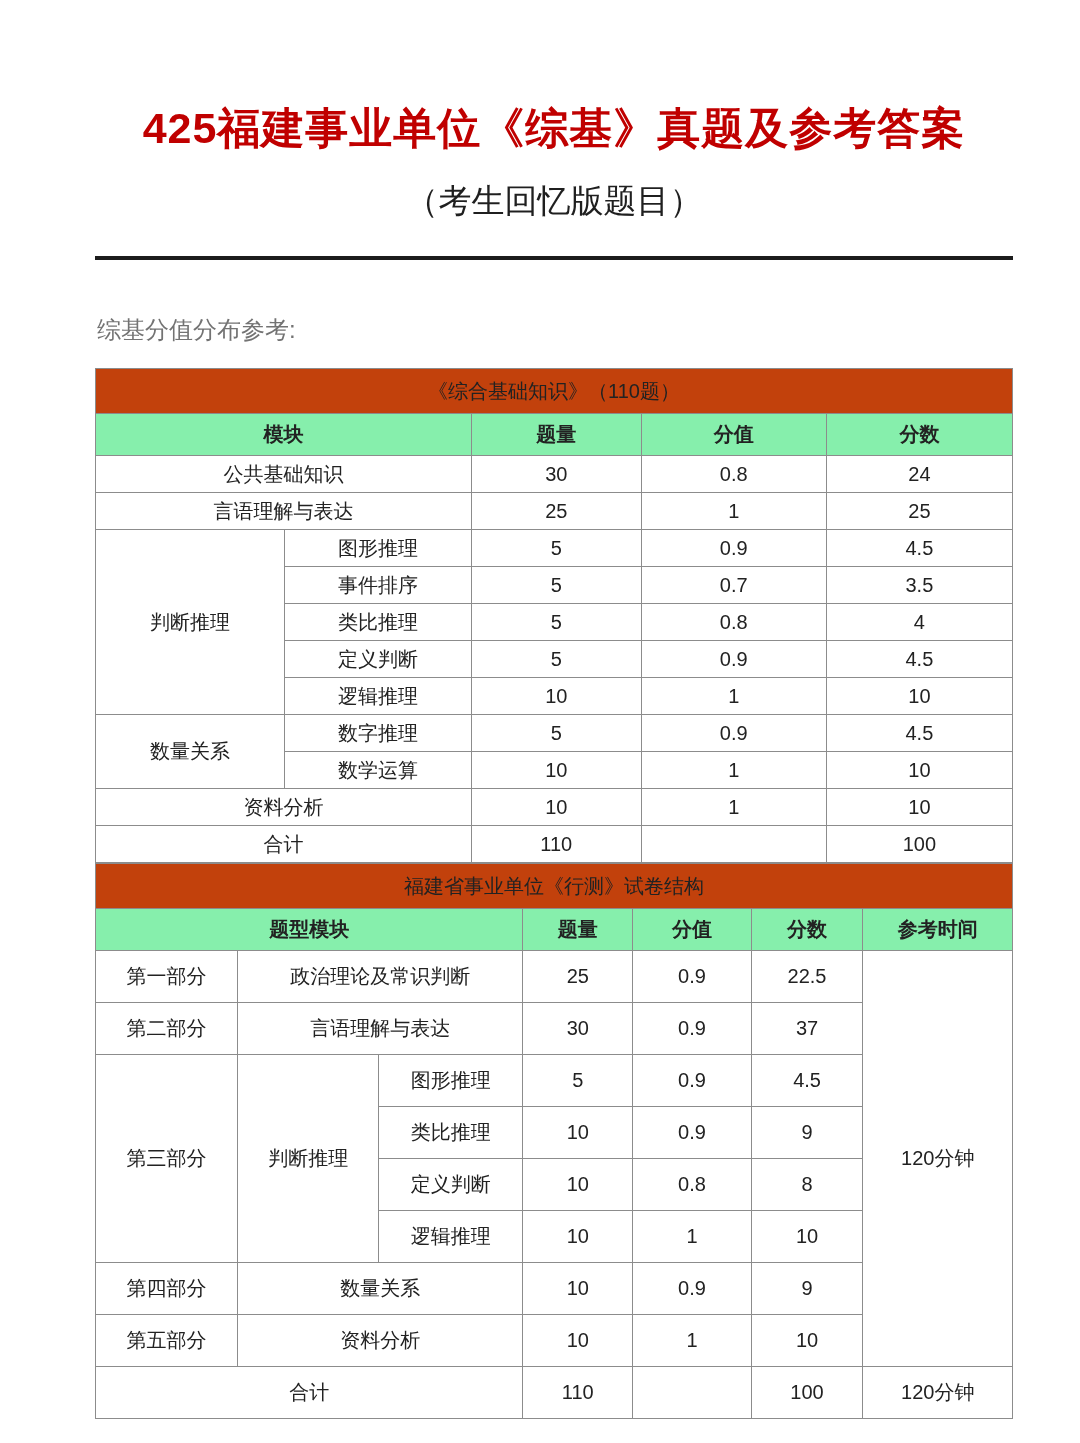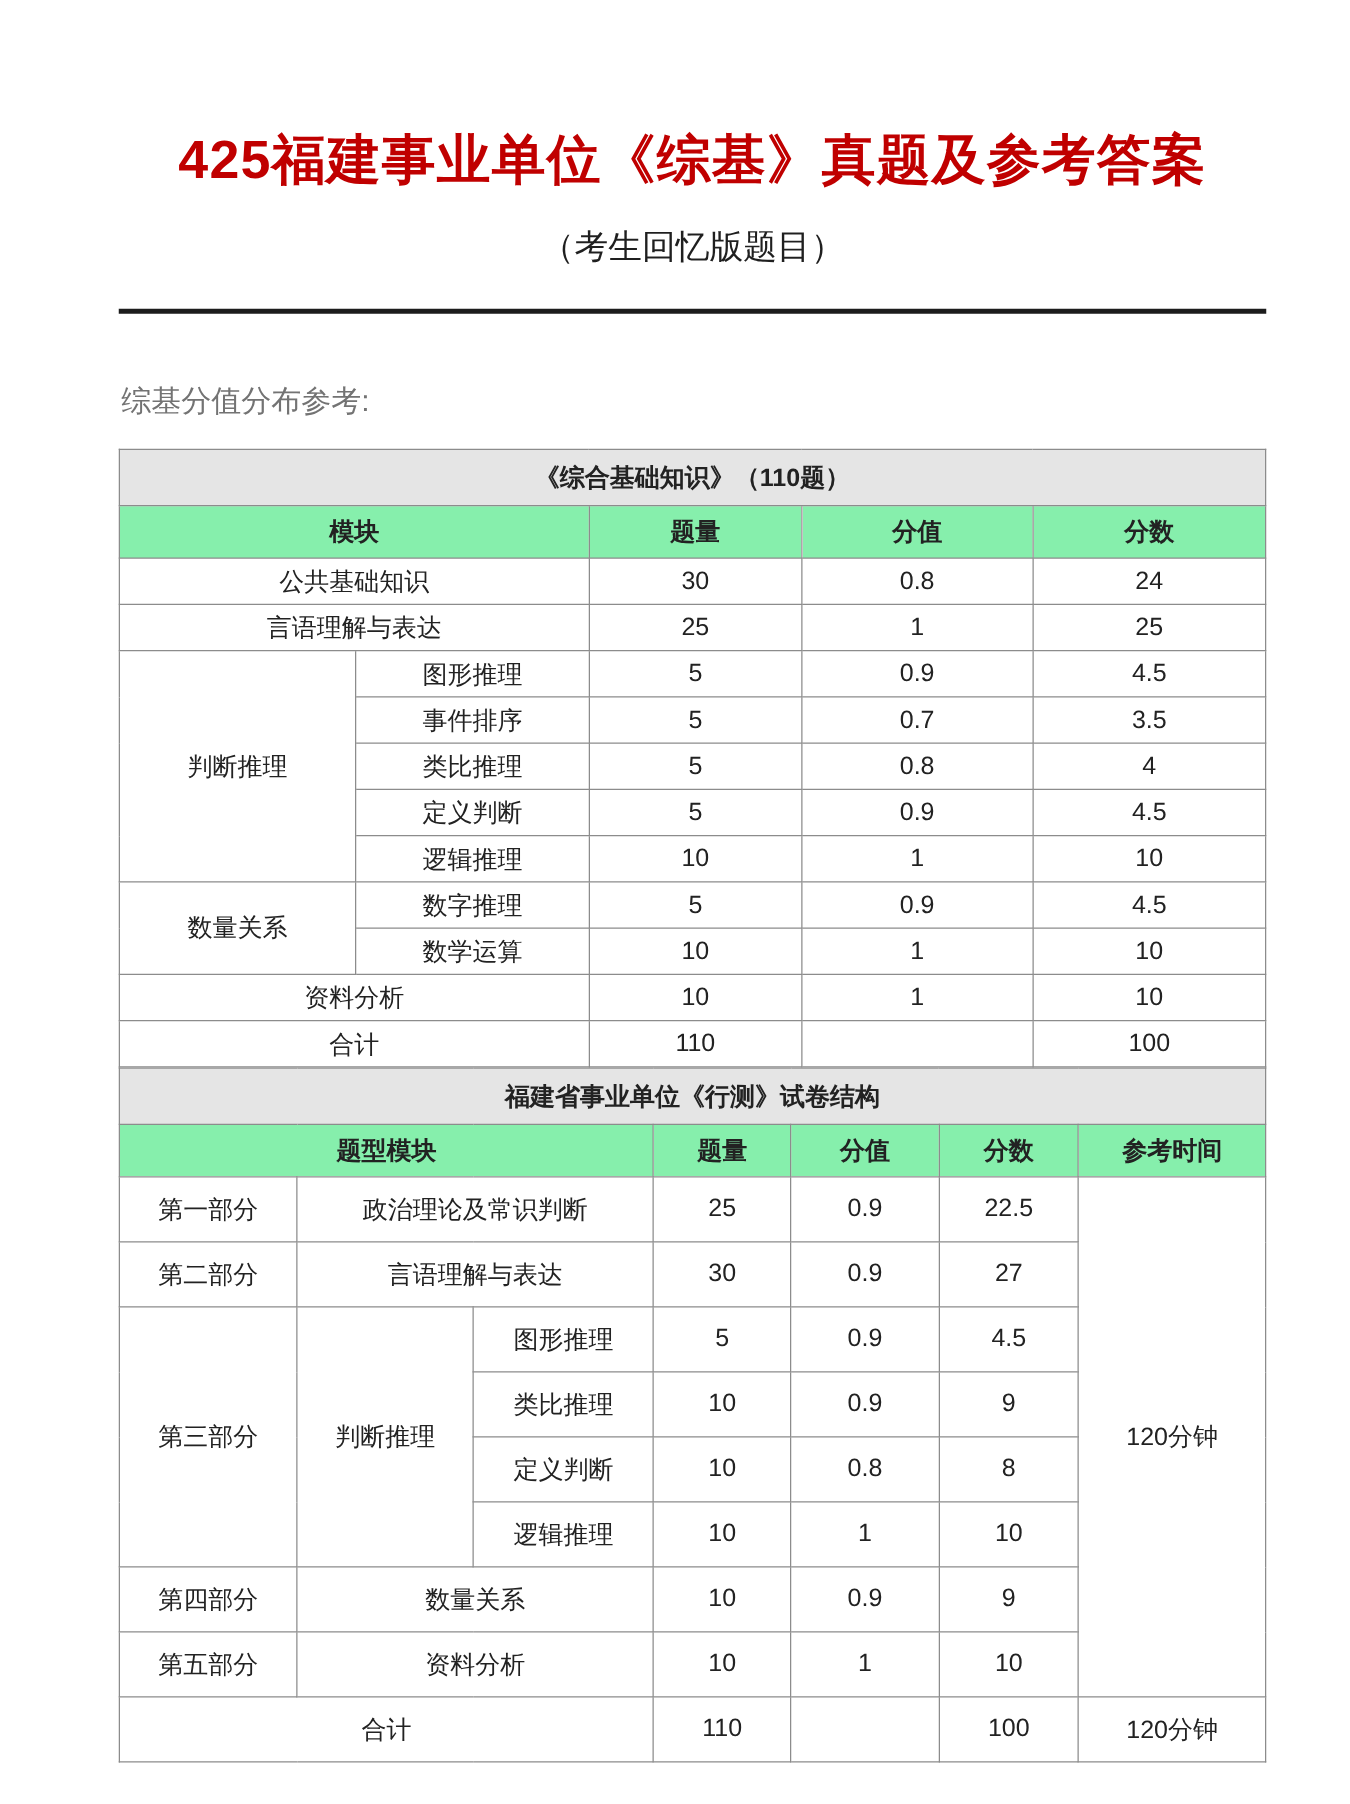--- a/index.html
+++ b/index.html
@@ -15,21 +15,21 @@
 
   .title {
     color: #c00000;
     font-size: 43px;
     font-weight: bold;
     text-align: center;
     letter-spacing: 1px;
     line-height: 1.15;
   }
   .subtitle {
-    font-size: 27px;
+    font-size: 33px;
     text-align: center;
     margin-top: 26px;
     color: #1f1f1f;
   }
   .divider {
     height: 4px;
     background: #1c1c1c;
     border: none;
     margin-top: 32px;
   }
@@ -49,21 +49,21 @@
     text-align: center;
     vertical-align: middle;
     font-size: 20px;
     color: #222222;
     padding: 0 4px;
     overflow: hidden;
     white-space: nowrap;
   }
   .t1 td { height: 37px; }
   .t2 td { height: 52px; }
-  tr.tbl-title td { font-weight: bold; height: 45px; background: #e5e5e5; }
+  tr.tbl-title td { font-weight: normal; height: 45px; background: #c2410c; }
   tr.col-head td { background: #86efac; font-weight: bold; height: 42px; }
 </style>
 </head>
 <body>
 
 <div class="page">
 
   <h1 class="title">425福建事业单位《综基》真题及参考答案</h1>
   <div class="subtitle">（考生回忆版题目）</div>
   <hr class="divider">
@@ -187,21 +187,21 @@
         <td>25</td>
         <td>0.9</td>
         <td>22.5</td>
         <td rowspan="8">120分钟</td>
       </tr>
       <tr>
         <td>第二部分</td>
         <td colspan="2">言语理解与表达</td>
         <td>30</td>
         <td>0.9</td>
-        <td>27</td>
+        <td>37</td>
       </tr>
       <tr>
         <td rowspan="4">第三部分</td>
         <td rowspan="4">判断推理</td>
         <td>图形推理</td>
         <td>5</td>
         <td>0.9</td>
         <td>4.5</td>
       </tr>
       <tr>

